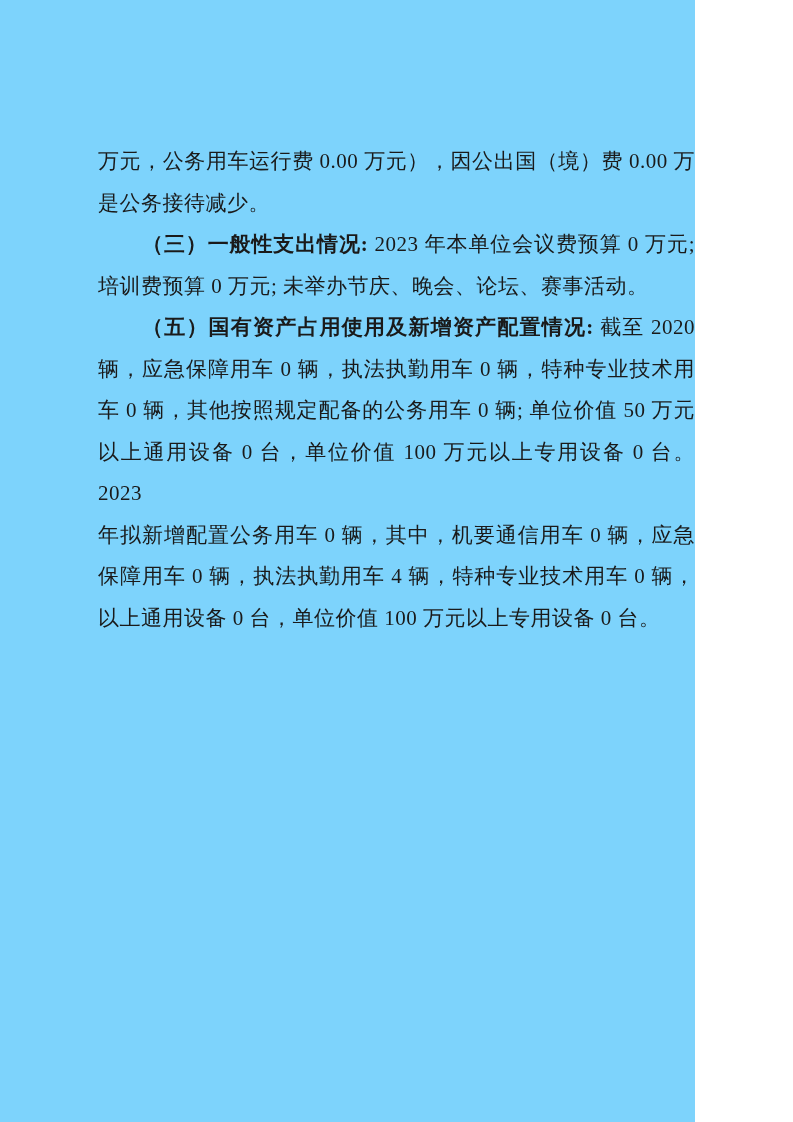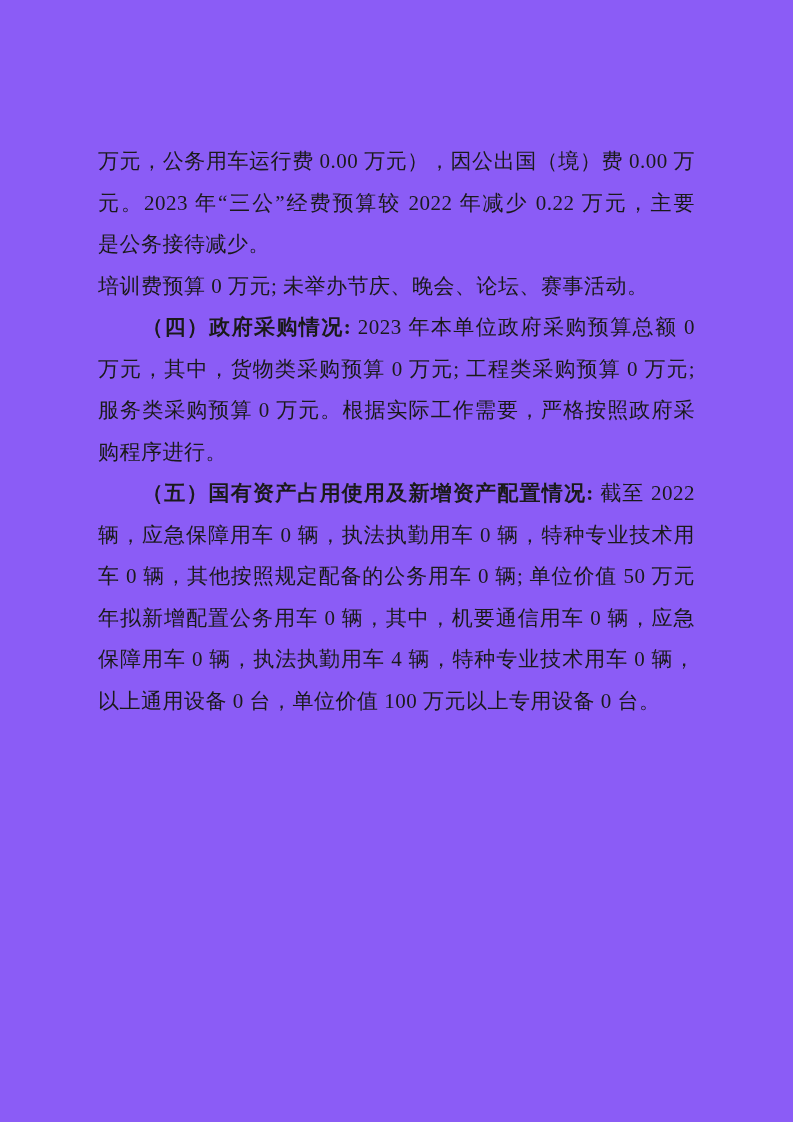--- a/index.html
+++ b/index.html
@@ -2,23 +2,23 @@
 <html><head>
 <meta charset="utf-8">
 <style>
   html, body {
     margin: 0;
     padding: 0;
     background: #ffffff;
   }
   .page {
     position: relative;
-    width: 793px;
+    width: 695px;
     height: 1122px;
-    background: #8b5cf6;
+    background: #7dd3fc;
     overflow: hidden;
   }
   .doc-content {
     position: absolute;
     left: 98px;
     top: 141px;
     width: 597px;
     font-family: "Liberation Serif", "DejaVu Serif", serif;
     font-size: 21px;
     line-height: 41.5px;
@@ -45,39 +45,34 @@
   }
 </style>
 </head>
 <body>
 
 <div class="page">
   <div class="doc-content">
 
     <div class="paragraph">
       <div class="line">万元，公务用车运行费 0.00 万元），因公出国（境）费 0.00 万</div>
-      <div class="line">元。2023 年“三公”经费预算较 2022 年减少 0.22 万元，主要</div>
       <div class="line end">是公务接待减少。</div>
     </div>
 
     <div class="paragraph">
+      <div class="line indent"><span class="heading">（三）一般性支出情况:</span><span> 2023 年本单位会议费预算 0 万元;</span></div>
       <div class="line end">培训费预算 0 万元; 未举办节庆、晚会、论坛、赛事活动。</div>
     </div>
 
-    <div class="paragraph">
-      <div class="line indent"><span class="heading">（四）政府采购情况:</span><span> 2023 年本单位政府采购预算总额 0</span></div>
-      <div class="line">万元，其中，货物类采购预算 0 万元; 工程类采购预算 0 万元;</div>
-      <div class="line">服务类采购预算 0 万元。根据实际工作需要，严格按照政府采</div>
-      <div class="line end">购程序进行。</div>
-    </div>
 
     <div class="paragraph">
-      <div class="line indent"><span class="heading">（五）国有资产占用使用及新增资产配置情况:</span><span> 截至 2022</span></div>
+      <div class="line indent"><span class="heading">（五）国有资产占用使用及新增资产配置情况:</span><span> 截至 2020</span></div>
       <div class="line">辆，应急保障用车 0 辆，执法执勤用车 0 辆，特种专业技术用</div>
       <div class="line">车 0 辆，其他按照规定配备的公务用车 0 辆; 单位价值 50 万元</div>
+      <div class="line">以上通用设备 0 台，单位价值 100 万元以上专用设备 0 台。2023</div>
       <div class="line">年拟新增配置公务用车 0 辆，其中，机要通信用车 0 辆，应急</div>
       <div class="line">保障用车 0 辆，执法执勤用车 4 辆，特种专业技术用车 0 辆，</div>
       <div class="line end">以上通用设备 0 台，单位价值 100 万元以上专用设备 0 台。</div>
     </div>
 
 
   </div>
 </div>
 
 </body></html>

